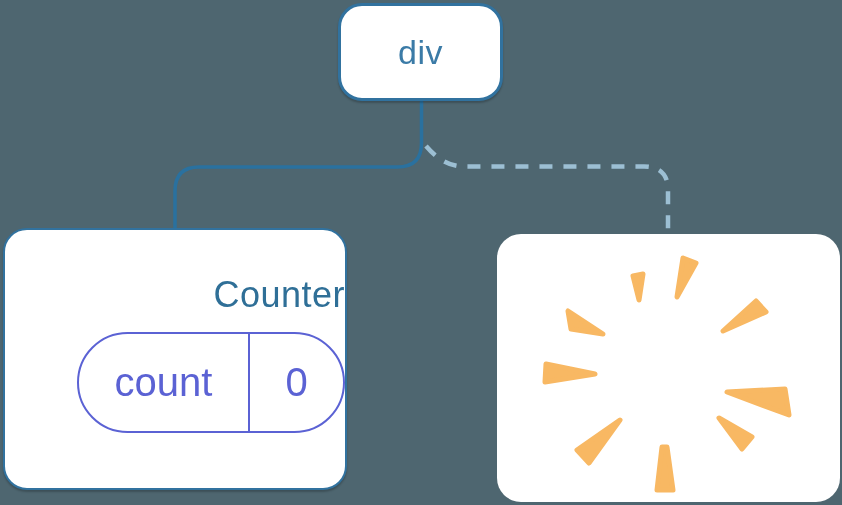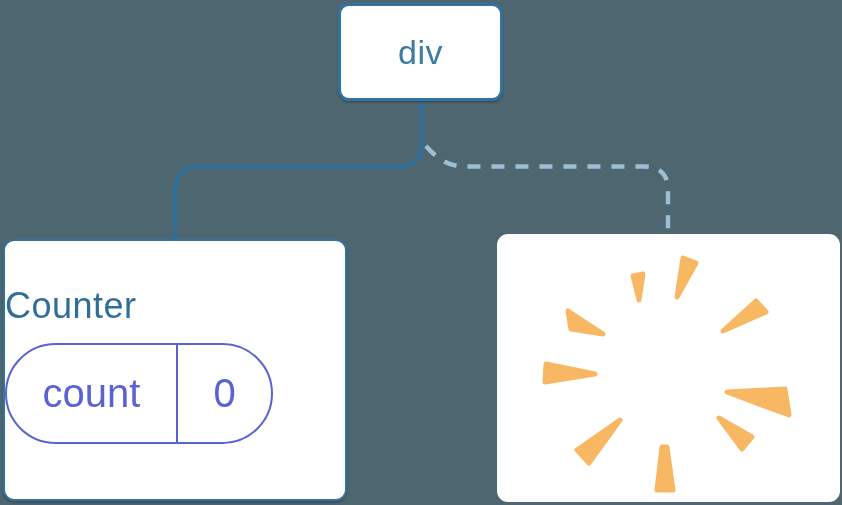--- a/index.html
+++ b/index.html
@@ -32,40 +32,40 @@
   .edges .edge-solid{
     fill:none;stroke:var(--edge-solid);stroke-width:3.5;stroke-linecap:round;
   }
   .edges .edge-dashed{
     fill:none;stroke:var(--edge-dashed);stroke-width:4.5;
     stroke-dasharray:13 11;stroke-linecap:butt;
   }
   .node{
     position:absolute;
     background:var(--card-bg);
-    border-radius:11px;
+    border-radius:24px;
     z-index:1;
     box-sizing:border-box;
   }
   .node-div{
     left:338px;top:3px;width:165px;height:98px;
     border:3px solid var(--card-border);
     display:flex;align-items:center;justify-content:center;
     box-shadow:0 2px 2px rgba(0,0,0,.22);
   }
   .node-div .label{
     color:var(--text-div);
     font-size:34px;
     letter-spacing:.5px;
   }
   .node-counter{
-    left:3px;top:239px;width:344px;height:262px;
+    left:3px;top:228px;width:344px;height:262px;
     border:2.5px solid var(--card-border);
     box-shadow:0 2px 2px rgba(0,0,0,.22);
-    display:flex;flex-direction:column;align-items:flex-start;
+    display:flex;flex-direction:column;align-items:flex-end;
   }
   .counter-title{
     margin-top:44px;
     font-size:36px;
     color:var(--text-counter);
     letter-spacing:.5px;
   }
   .state-pill{
     margin-top:16px;
     width:268px;height:101px;

